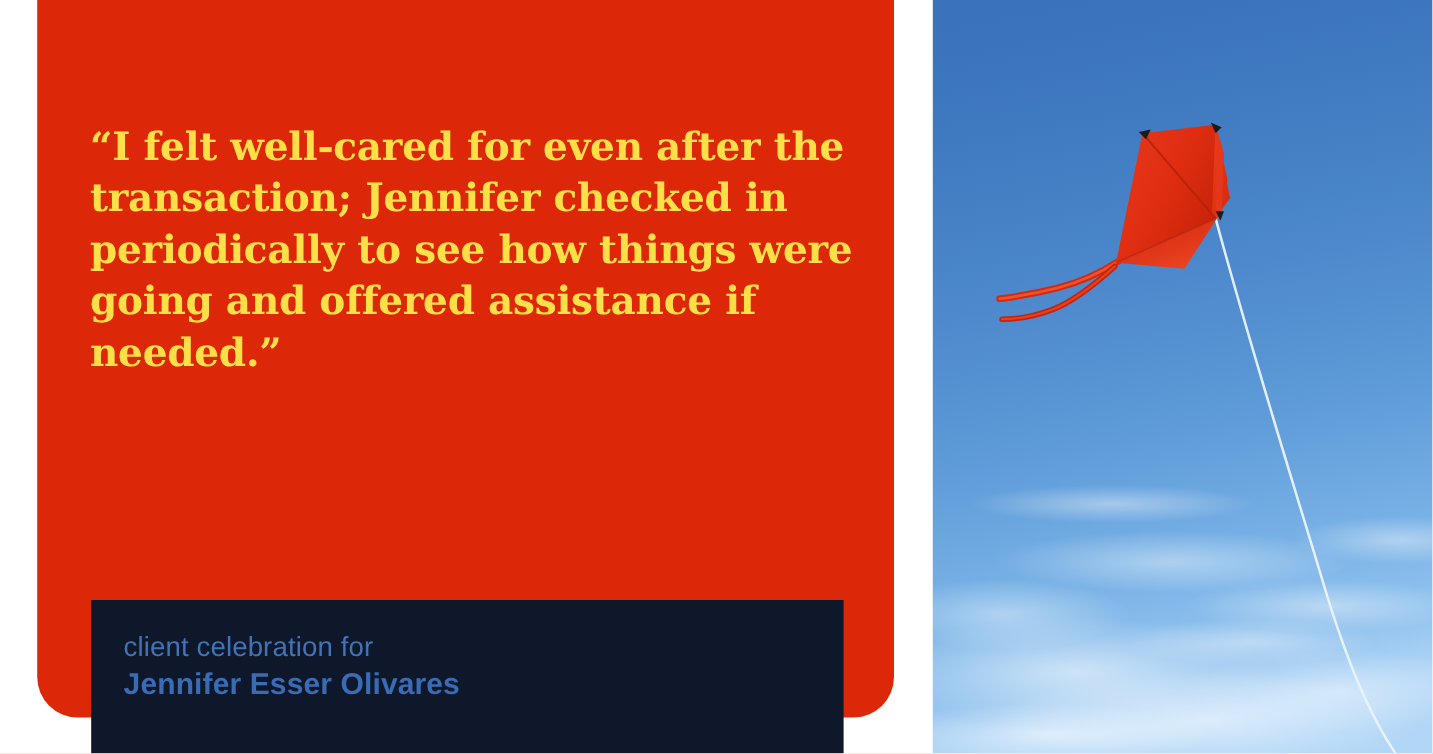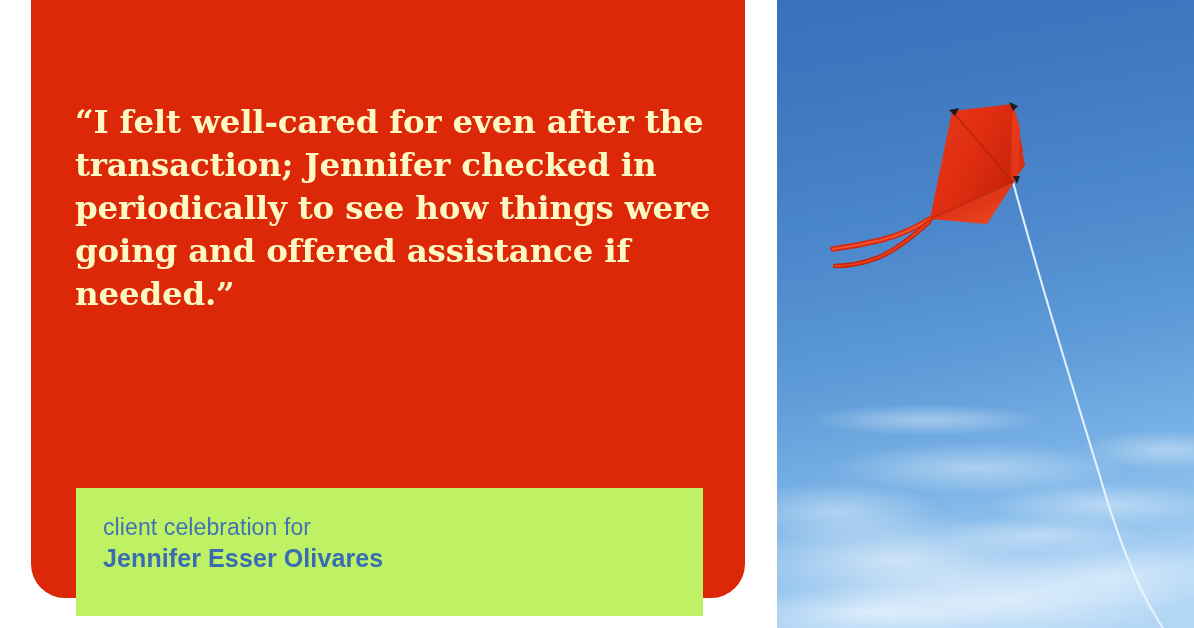--- a/index.html
+++ b/index.html
@@ -30,21 +30,21 @@
     height: 638px;
     background: #dc2709;
     border-radius: 0 0 34px 34px;
   }
 
   .quote-text {
     position: absolute;
     left: 44px;
     top: 140px;
     width: 648px;
-    color: #fef9c3;
+    color: #fde047;
     font-family: "DejaVu Serif", "Liberation Serif", serif;
     font-weight: bold;
     font-size: 32.5px;
     line-height: 43px;
     letter-spacing: -0.2px;
     white-space: pre-line;
     margin: 0;
   }
 
   .attribution {
@@ -57,24 +57,24 @@
     font-weight: 400;
     font-size: 21px;
     line-height: 27px;
   }
   .attribution div { white-space: nowrap; }
 
   
   .name-card {
     position: absolute;
     left: 76px;
-    top: 488px;
+    top: 500px;
     width: 627px;
     height: 128px;
-    background: #bef264;
+    background: #0f172a;
   }
   .name-card-inner {
     position: absolute;
     left: 27px;
     top: 24px;
   }
   .card-eyebrow {
     color: #4273b5;
     font-family: "Liberation Sans", sans-serif;
     font-weight: 400;

